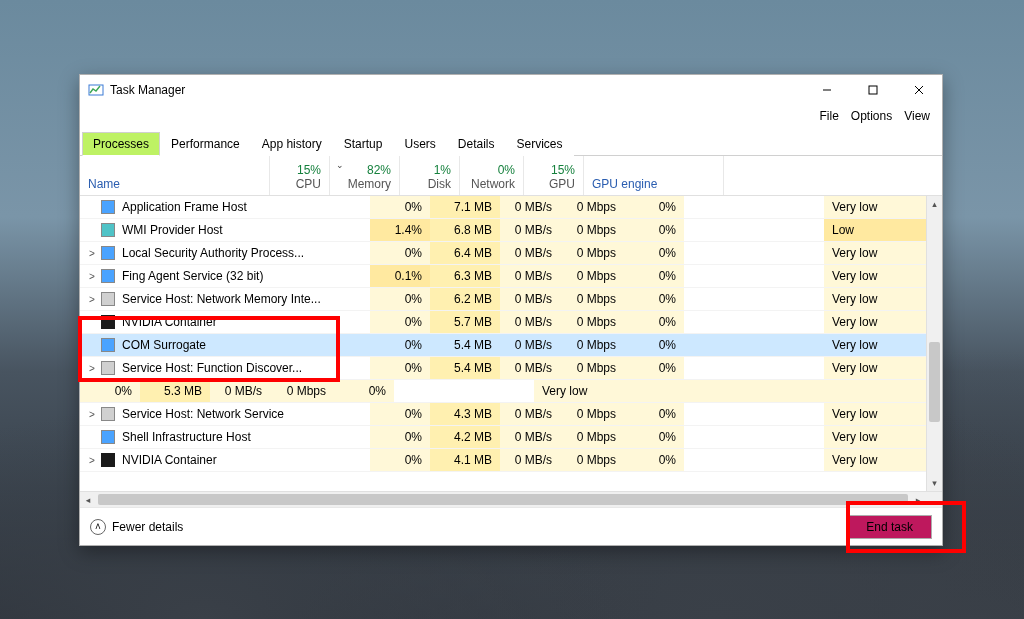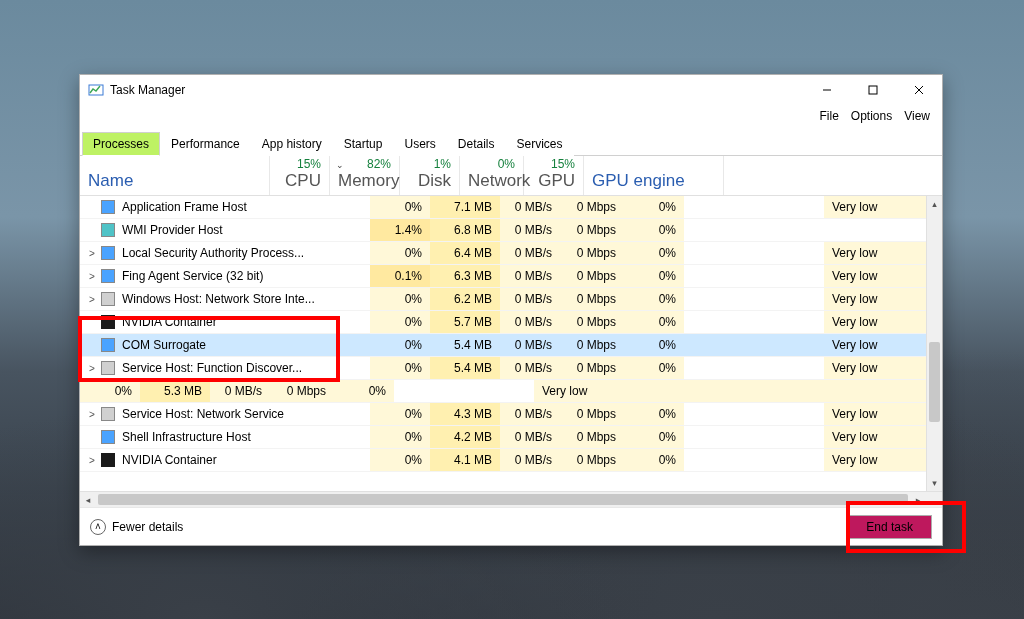--- a/index.html
+++ b/index.html
@@ -81,21 +81,21 @@
     color: #333;
   }
   .col {
     border-right: 1px solid #e8e8e8;
     display: flex;
     flex-direction: column;
     justify-content: flex-end;
     padding: 4px 8px 4px 8px;
   }
   .col .pct { text-align: right; color: #15803d; }
-  .col .lbl { text-align: right; color: #555; font-size: 17px; }
+  .col .lbl { text-align: right; color: #555; font-size: 12px; }
   .col.left .lbl { text-align: left; color: #2a5db0; }
   .col-name { width: 190px; }
   .col-status { width: 100px; }
   .col-cpu { width: 60px; }
   .col-mem { width: 70px; position: relative; }
   .col-disk { width: 60px; }
   .col-net { width: 64px; }
   .col-gpu { width: 60px; }
   .col-gpue { width: 140px; }
   .col-power { flex: 1; }
@@ -277,20 +277,21 @@
               <span class="ico-sq ico-teal"></span>
             </span>
             <span class="txt">WMI Provider Host</span>
           </div>
           <div class="c c-cpu">1.4%</div>
           <div class="c c-mem">6.8 MB</div>
           <div class="c c-disk">0 MB/s</div>
           <div class="c c-net">0 Mbps</div>
           <div class="c c-gpu">0%</div>
           <div class="c c-gpue"></div>
+          <div class="c c-power">Low</div>
         </div>
         <div class="row">
           <div class="c c-name">
             <span class="exp">&gt;</span>
             <span class="pic">
               <span class="ico-sq ico-blue"></span>
             </span>
             <span class="txt">Local Security Authority Process...</span>
           </div>
           <div class="c c-cpu">0%</div>
@@ -316,21 +317,21 @@
           <div class="c c-gpu">0%</div>
           <div class="c c-gpue"></div>
           <div class="c c-power">Very low</div>
         </div>
         <div class="row">
           <div class="c c-name">
             <span class="exp">&gt;</span>
             <span class="pic">
               <span class="ico-sq ico-gear"></span>
             </span>
-            <span class="txt">Windows Host: Network Store Inte...</span>
+            <span class="txt">Service Host: Network Memory Inte...</span>
           </div>
           <div class="c c-cpu">0%</div>
           <div class="c c-mem">6.2 MB</div>
           <div class="c c-disk">0 MB/s</div>
           <div class="c c-net">0 Mbps</div>
           <div class="c c-gpu">0%</div>
           <div class="c c-gpue"></div>
           <div class="c c-power">Very low</div>
         </div>
         <div class="row">

